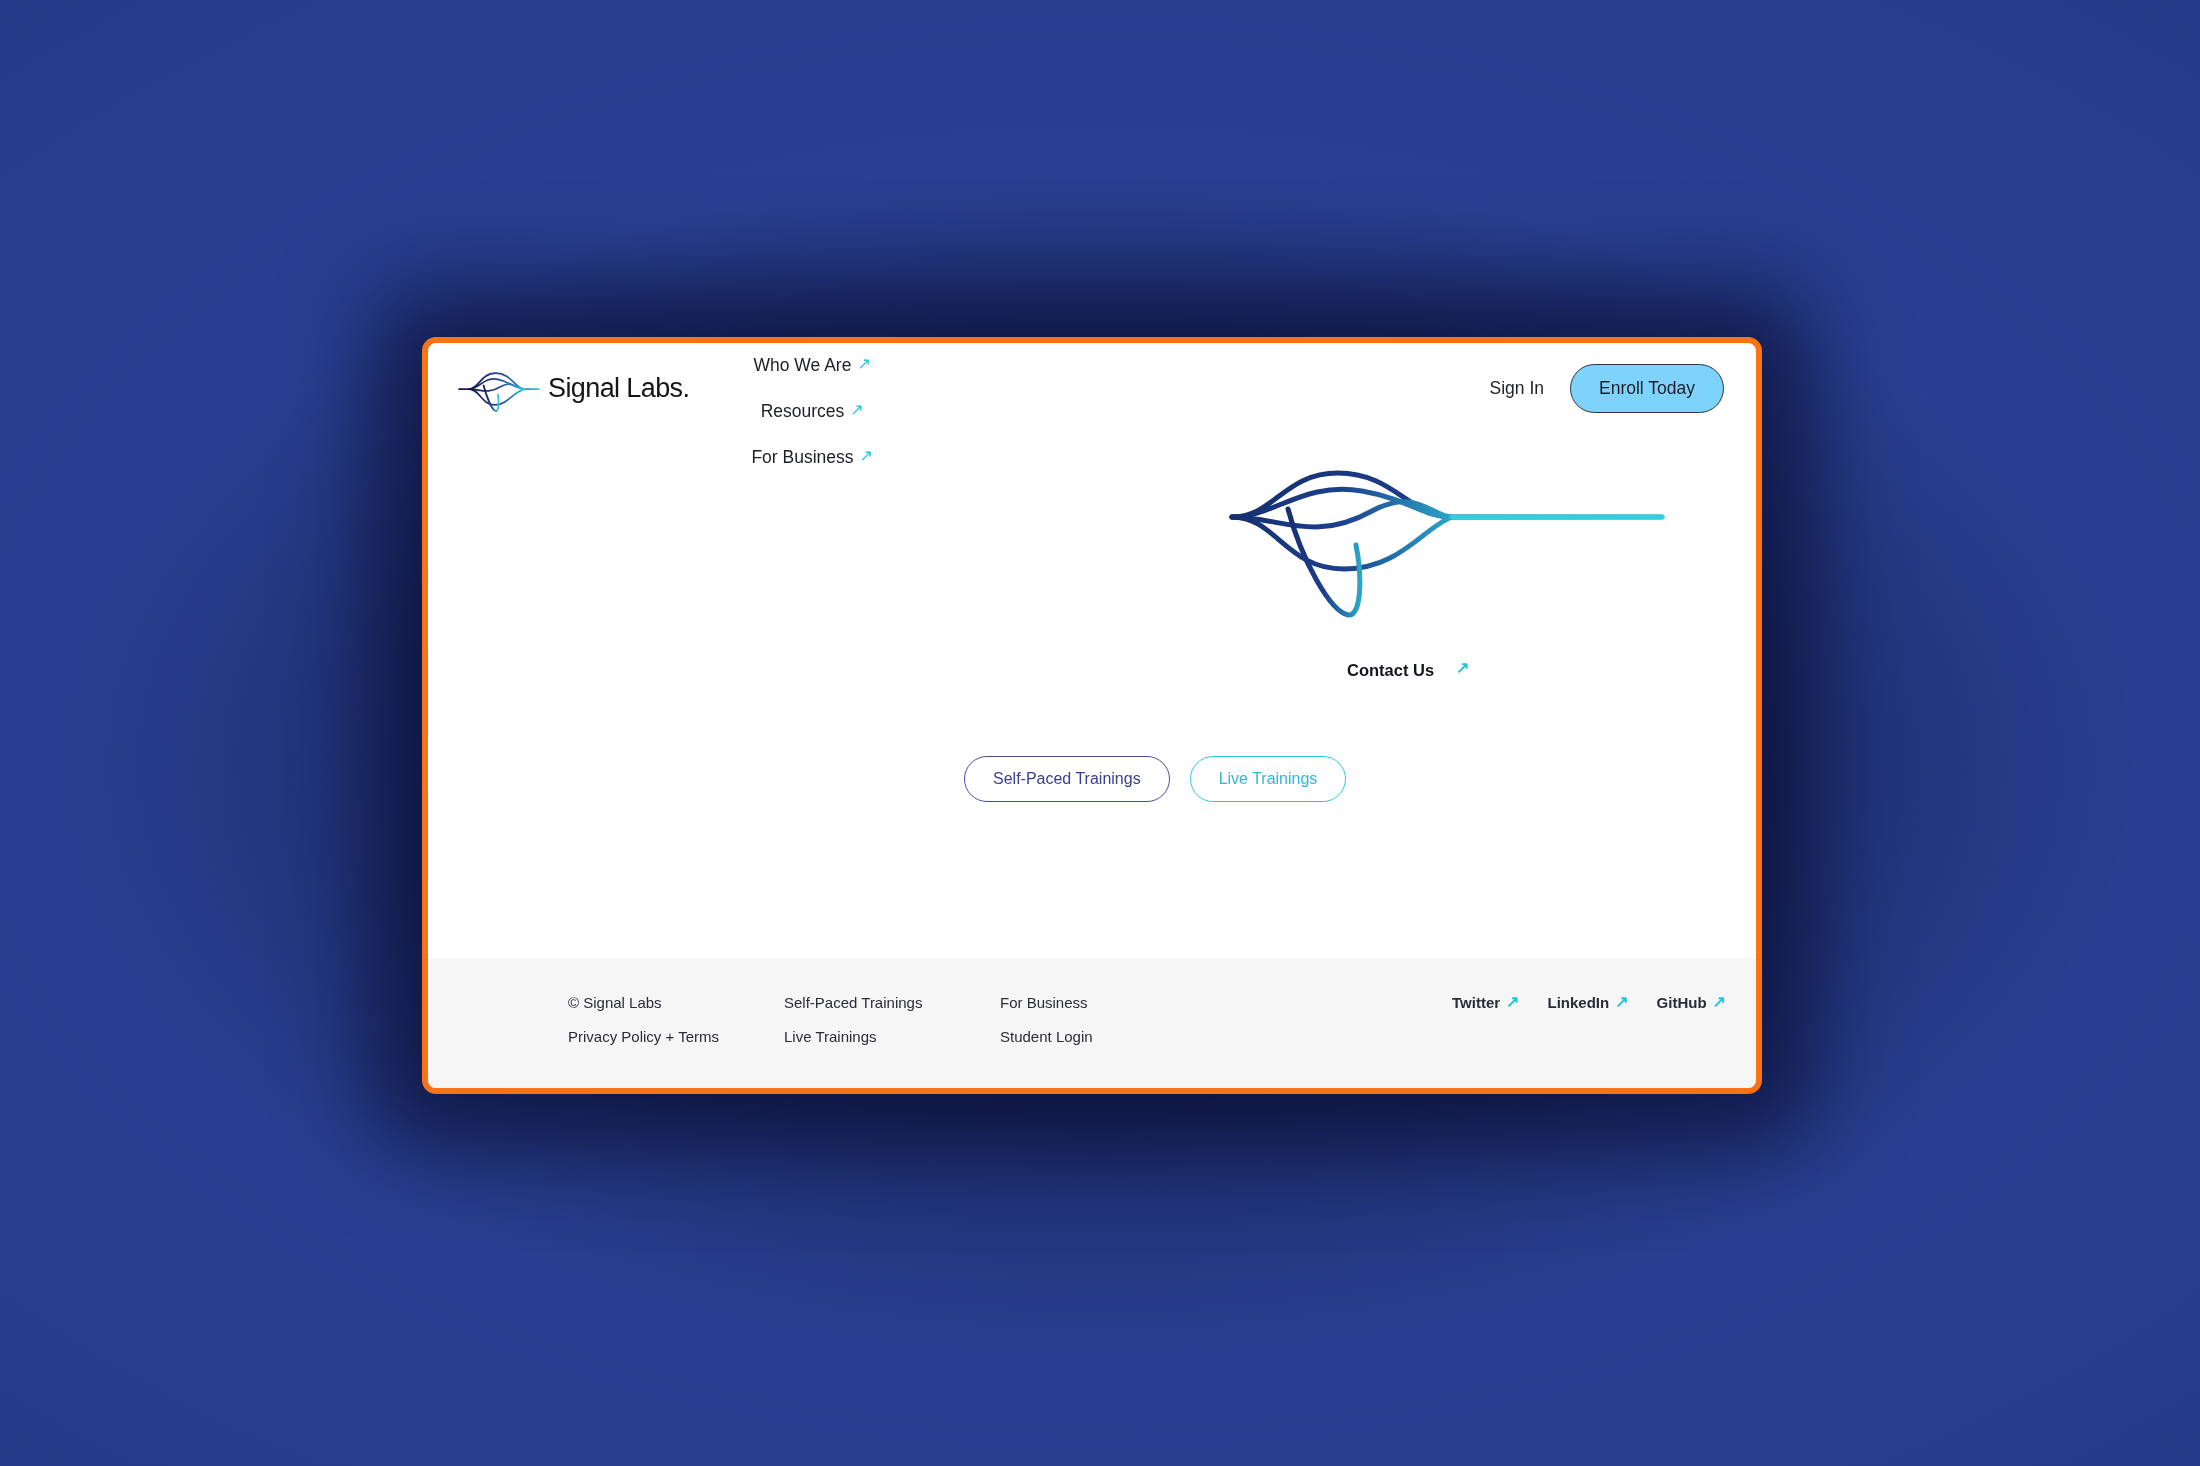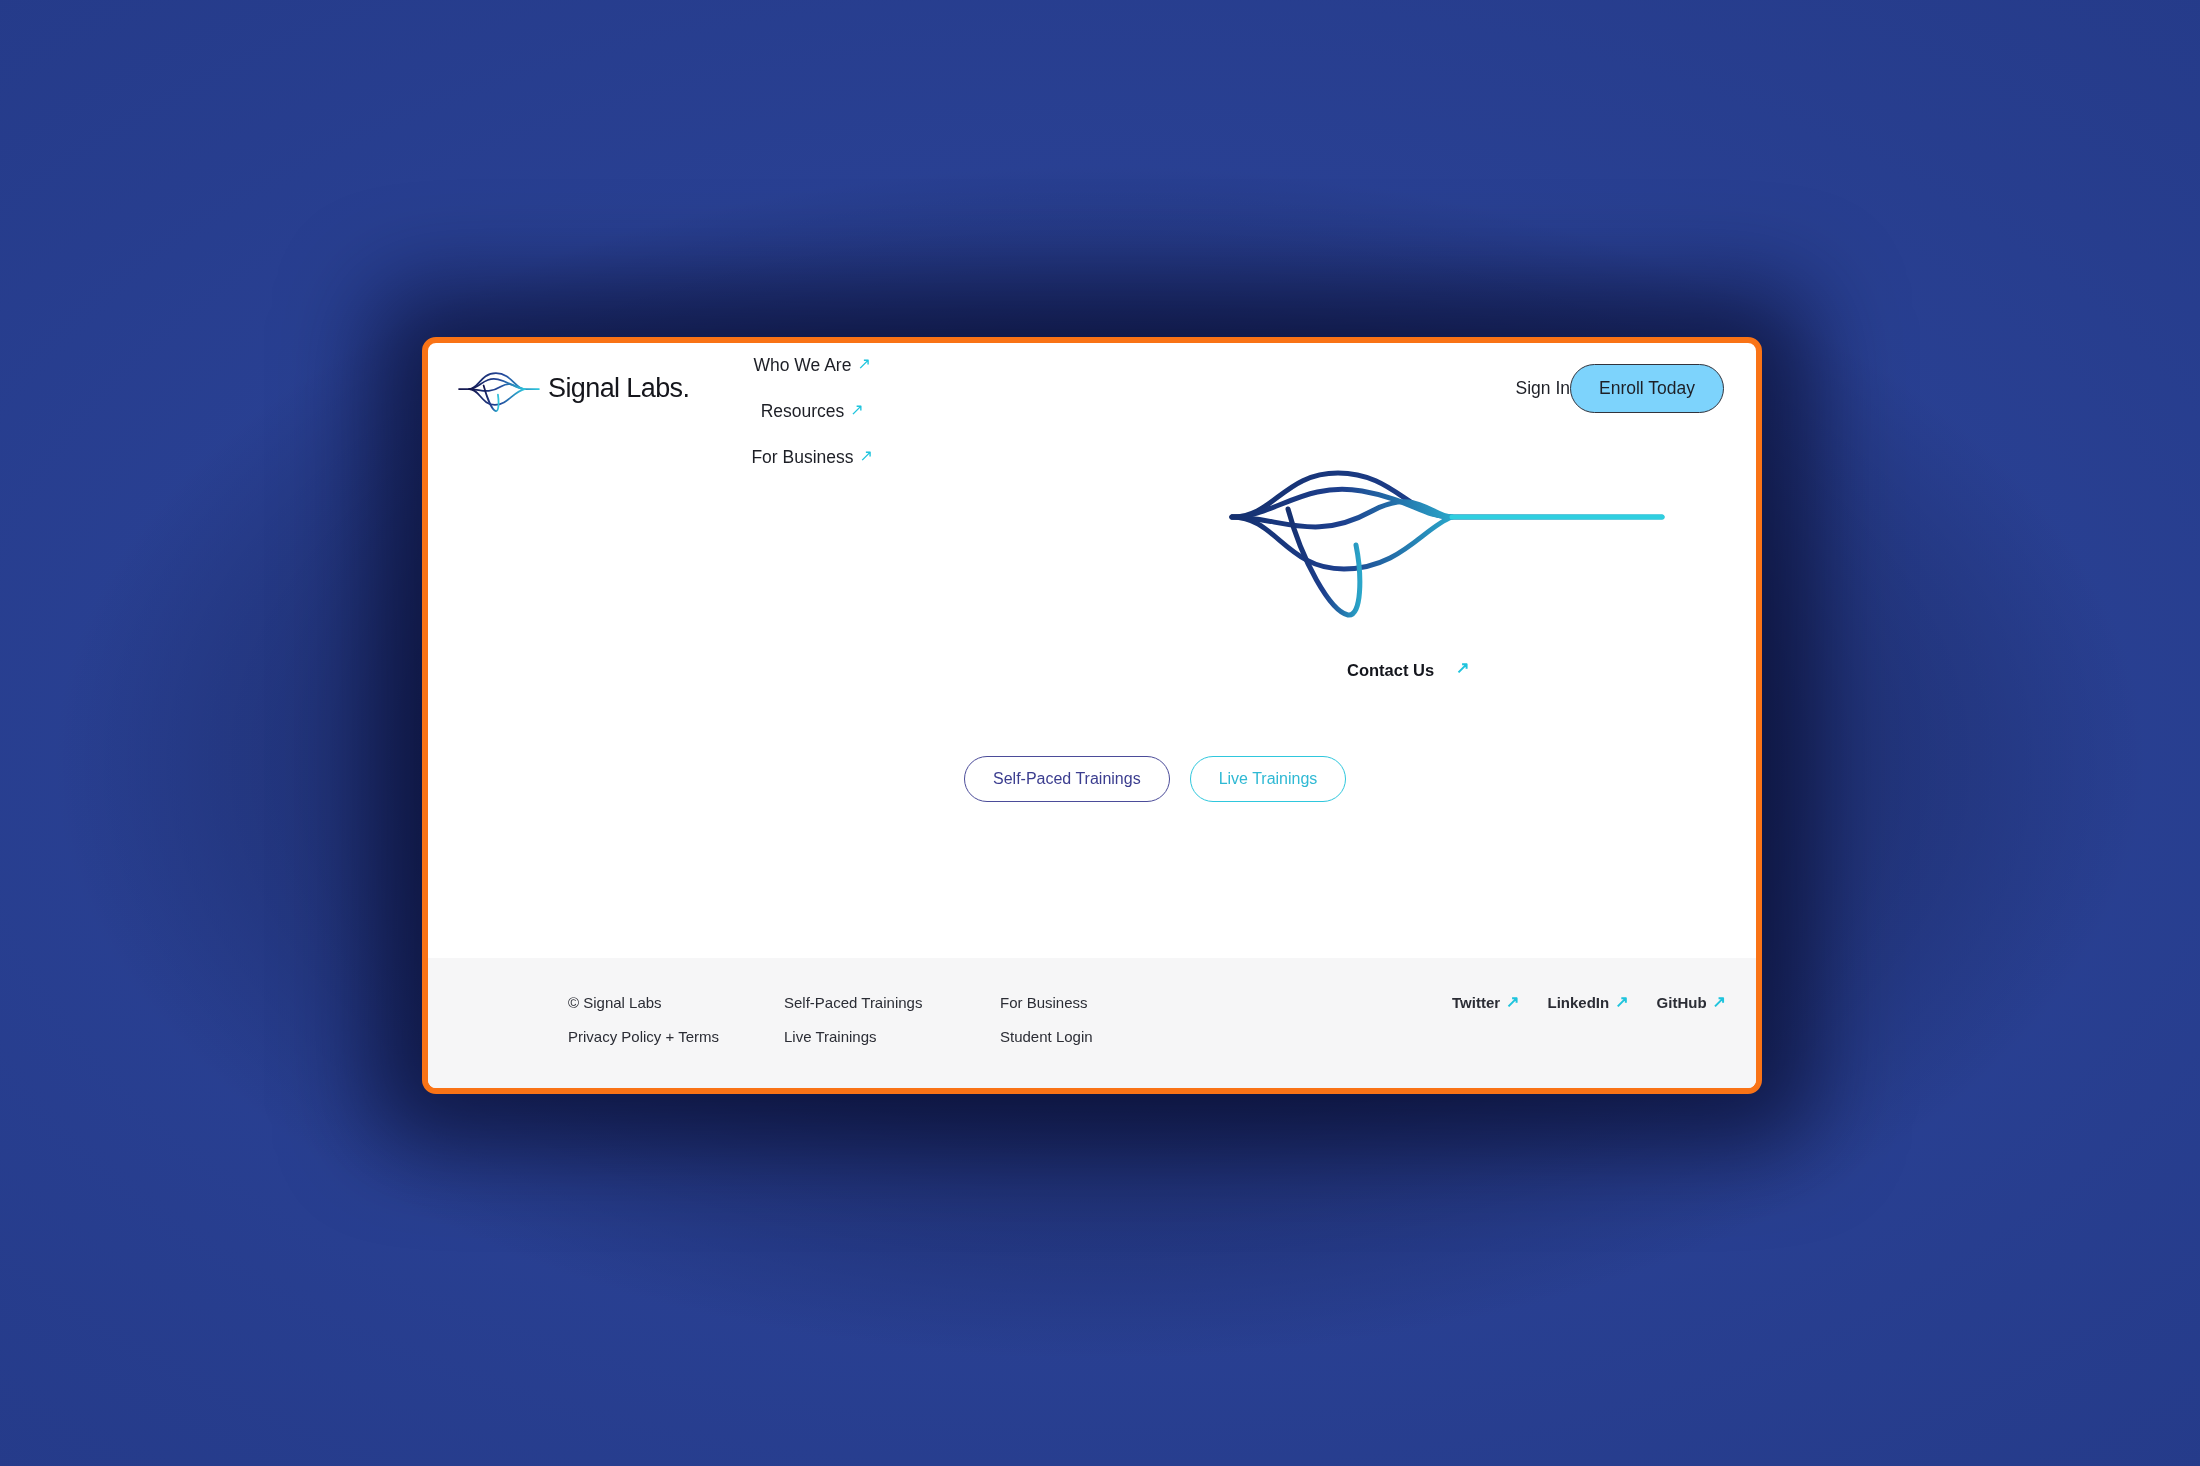--- a/index.html
+++ b/index.html
@@ -84,20 +84,21 @@
     font-size: 16px;
     line-height: 1;
     display: inline-block;
     transform: translateY(-1px);
   }
 
   .nav-right {
     margin-left: auto;
     display: flex;
     align-items: center;
+    gap: 26px;
   }
   .signin {
     font-size: 17.5px;
     color: #1d1f26;
     cursor: pointer;
   }
   .enroll-btn {
     font-size: 17.5px;
     color: #1d1f26;
     background: #7dd3fc;

